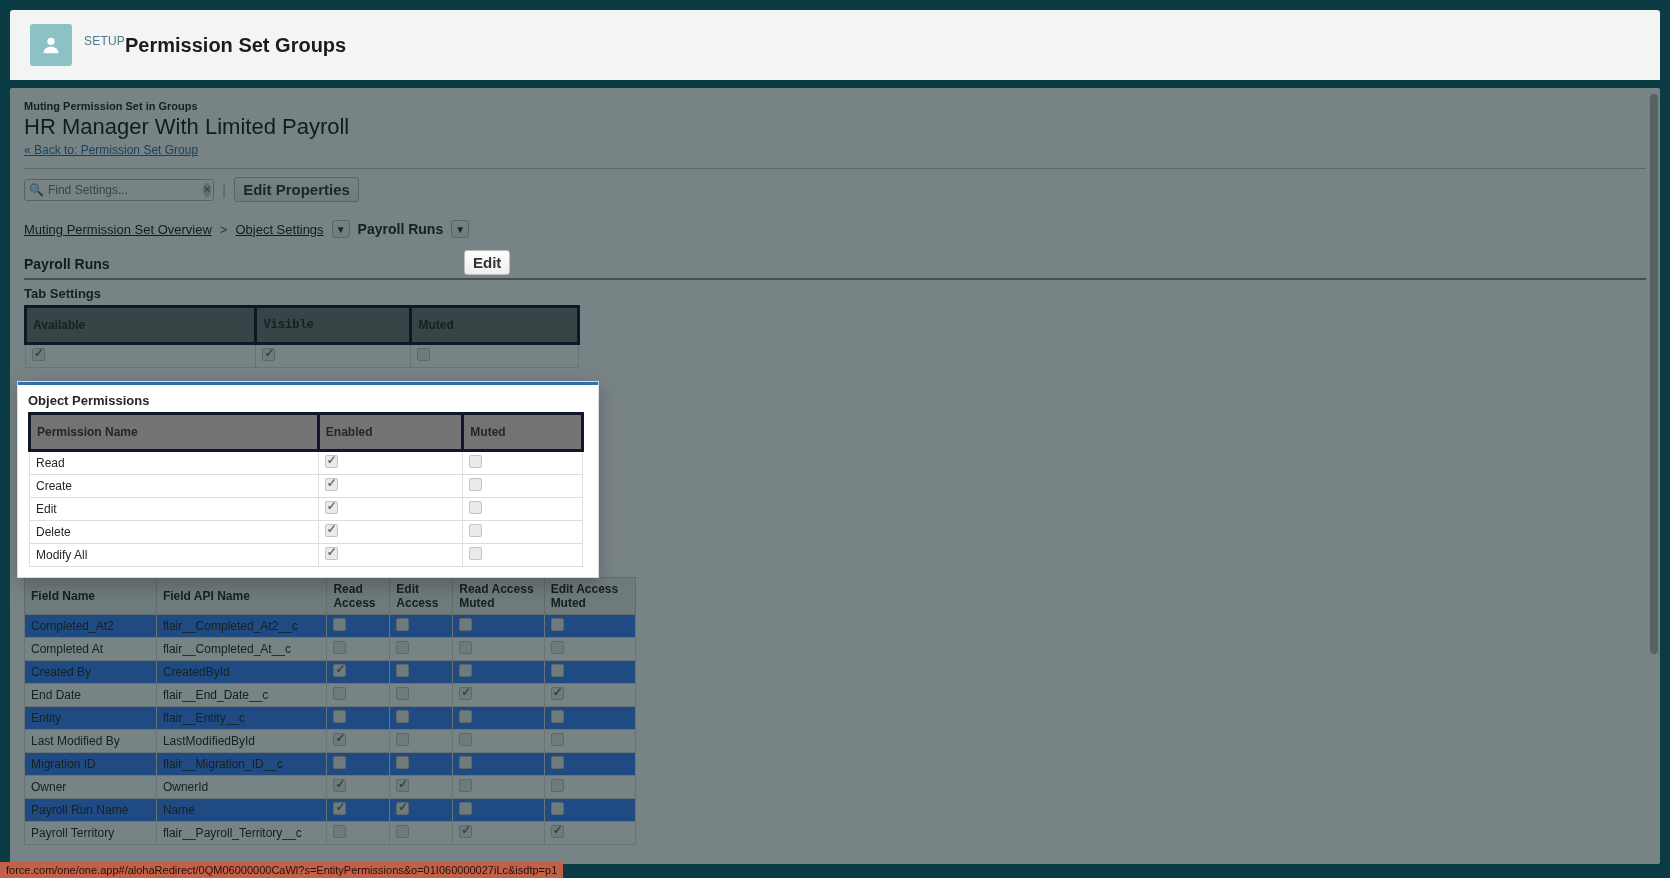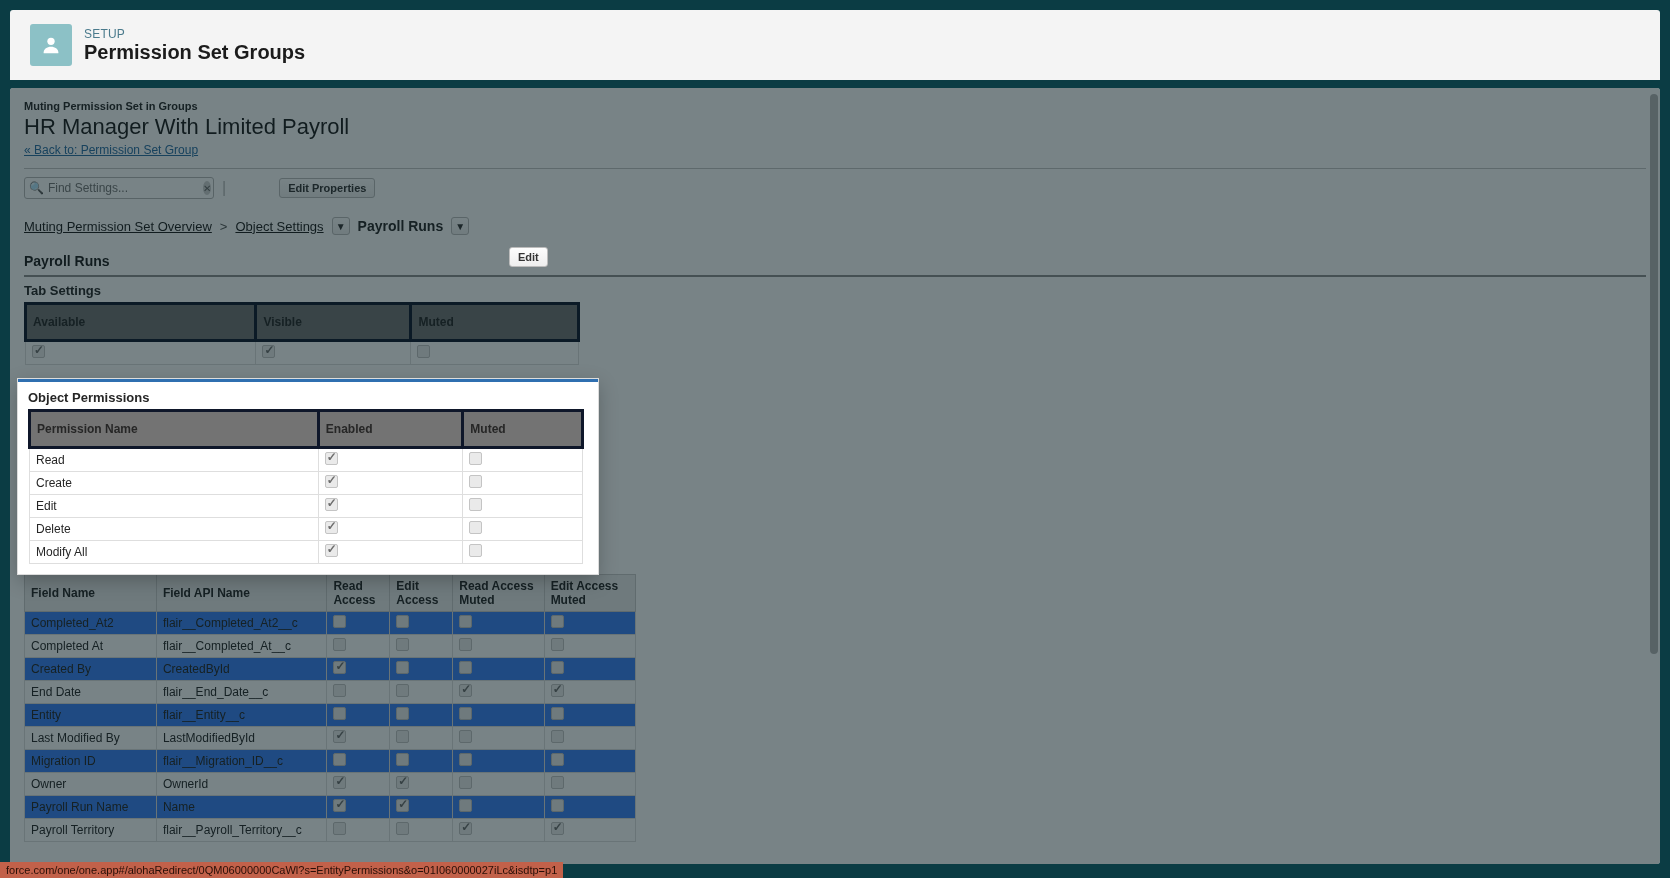--- a/index.html
+++ b/index.html
@@ -22,21 +22,21 @@
     align-items: center;
     gap: 12px;
   }
   .header-icon {
     width: 42px; height: 42px;
     background: #8cc1c6;
     border-radius: 3px;
     display: flex; align-items: center; justify-content: center;
     color: #fff;
   }
-  .header-texts { display: flex; flex-direction: column; }
+  .header-texts { display: flex; flex-direction: row; }
   .header-eyebrow { font-size: 12px; color: #4a7a8c; letter-spacing: .2px; }
   .header-title { font-size: 20px; font-weight: 700; color: #1b1b1b; }
   .content-frame {
     background: #fff;
     margin-top: 8px;
     border-radius: 3px;
     height: 776px;
     position: relative;
     overflow: hidden;
   }
@@ -65,25 +65,24 @@
   .search-wrap .mag { color:#888; font-size:12px; margin-right:4px; }
   .search-wrap input {
     border:none; outline:none; flex:1; font-size:12px; color:#555; background:transparent;
   }
   .search-wrap .clr {
     width:14px; height:14px; border-radius:50%; background:#d0d0d0; color:#666;
     font-size:10px; display:flex; align-items:center; justify-content:center;
   }
   .vsep { color:#bababa; }
   .btn {
-    font-size: 11px; font-weight:700; color:#333;
+    font-size: 15px; font-weight:700; color:#333;
     background: linear-gradient(#fdfdfd,#eee);
     border:1px solid #bcbcbc; border-radius:3px;
     padding: 3px 8px;
-    margin-left: 45px;
   }
   .breadcrumb-row {
     display:flex; align-items:center; gap:8px; margin-top: 18px; font-size: 13px;
   }
   .breadcrumb-row a { color:#1b1b1b; text-decoration: underline; }
   .crumb-sep { color:#555; }
   .dd-btn {
     border:1px solid #bcbcbc; border-radius:3px; background:linear-gradient(#fdfdfd,#eee);
     width:18px; height:18px; display:inline-flex; align-items:center; justify-content:center;
     font-size:10px; color:#333;
@@ -112,21 +111,21 @@
   .chk {
     display:inline-block; width:13px; height:13px; border:1px solid #adadad; border-radius:2px;
     background:#fff; position:relative;
   }
   .chk.disabled { background:#eaeaea; border-color:#c4c4c4; }
   .chk.checked::after {
     content:"✓"; position:absolute; top:-3px; left:1px; font-size:12px; color:#6d6d6d; font-weight:700;
   }
   .tab-settings-table { margin-top:4px; }
   .tab-settings-table th:nth-child(1){width:220px;}
-  .tab-settings-table th:nth-child(2){width:148px;}
+  .tab-settings-table th:nth-child(2){width:148px;font-family:Liberation Mono, monospace;}
   .tab-settings-table th:nth-child(3){width:160px;}
   
   .highlight-card {
     position: relative;
     margin-left: -6px;
     margin-top: 14px;
     width: 580px;
     background:#fff;
     border-top: 3px solid #2f6fb0;
     box-shadow: 0 0 0 1px #dcdcdc, 0 6px 18px rgba(0,0,0,.25);

